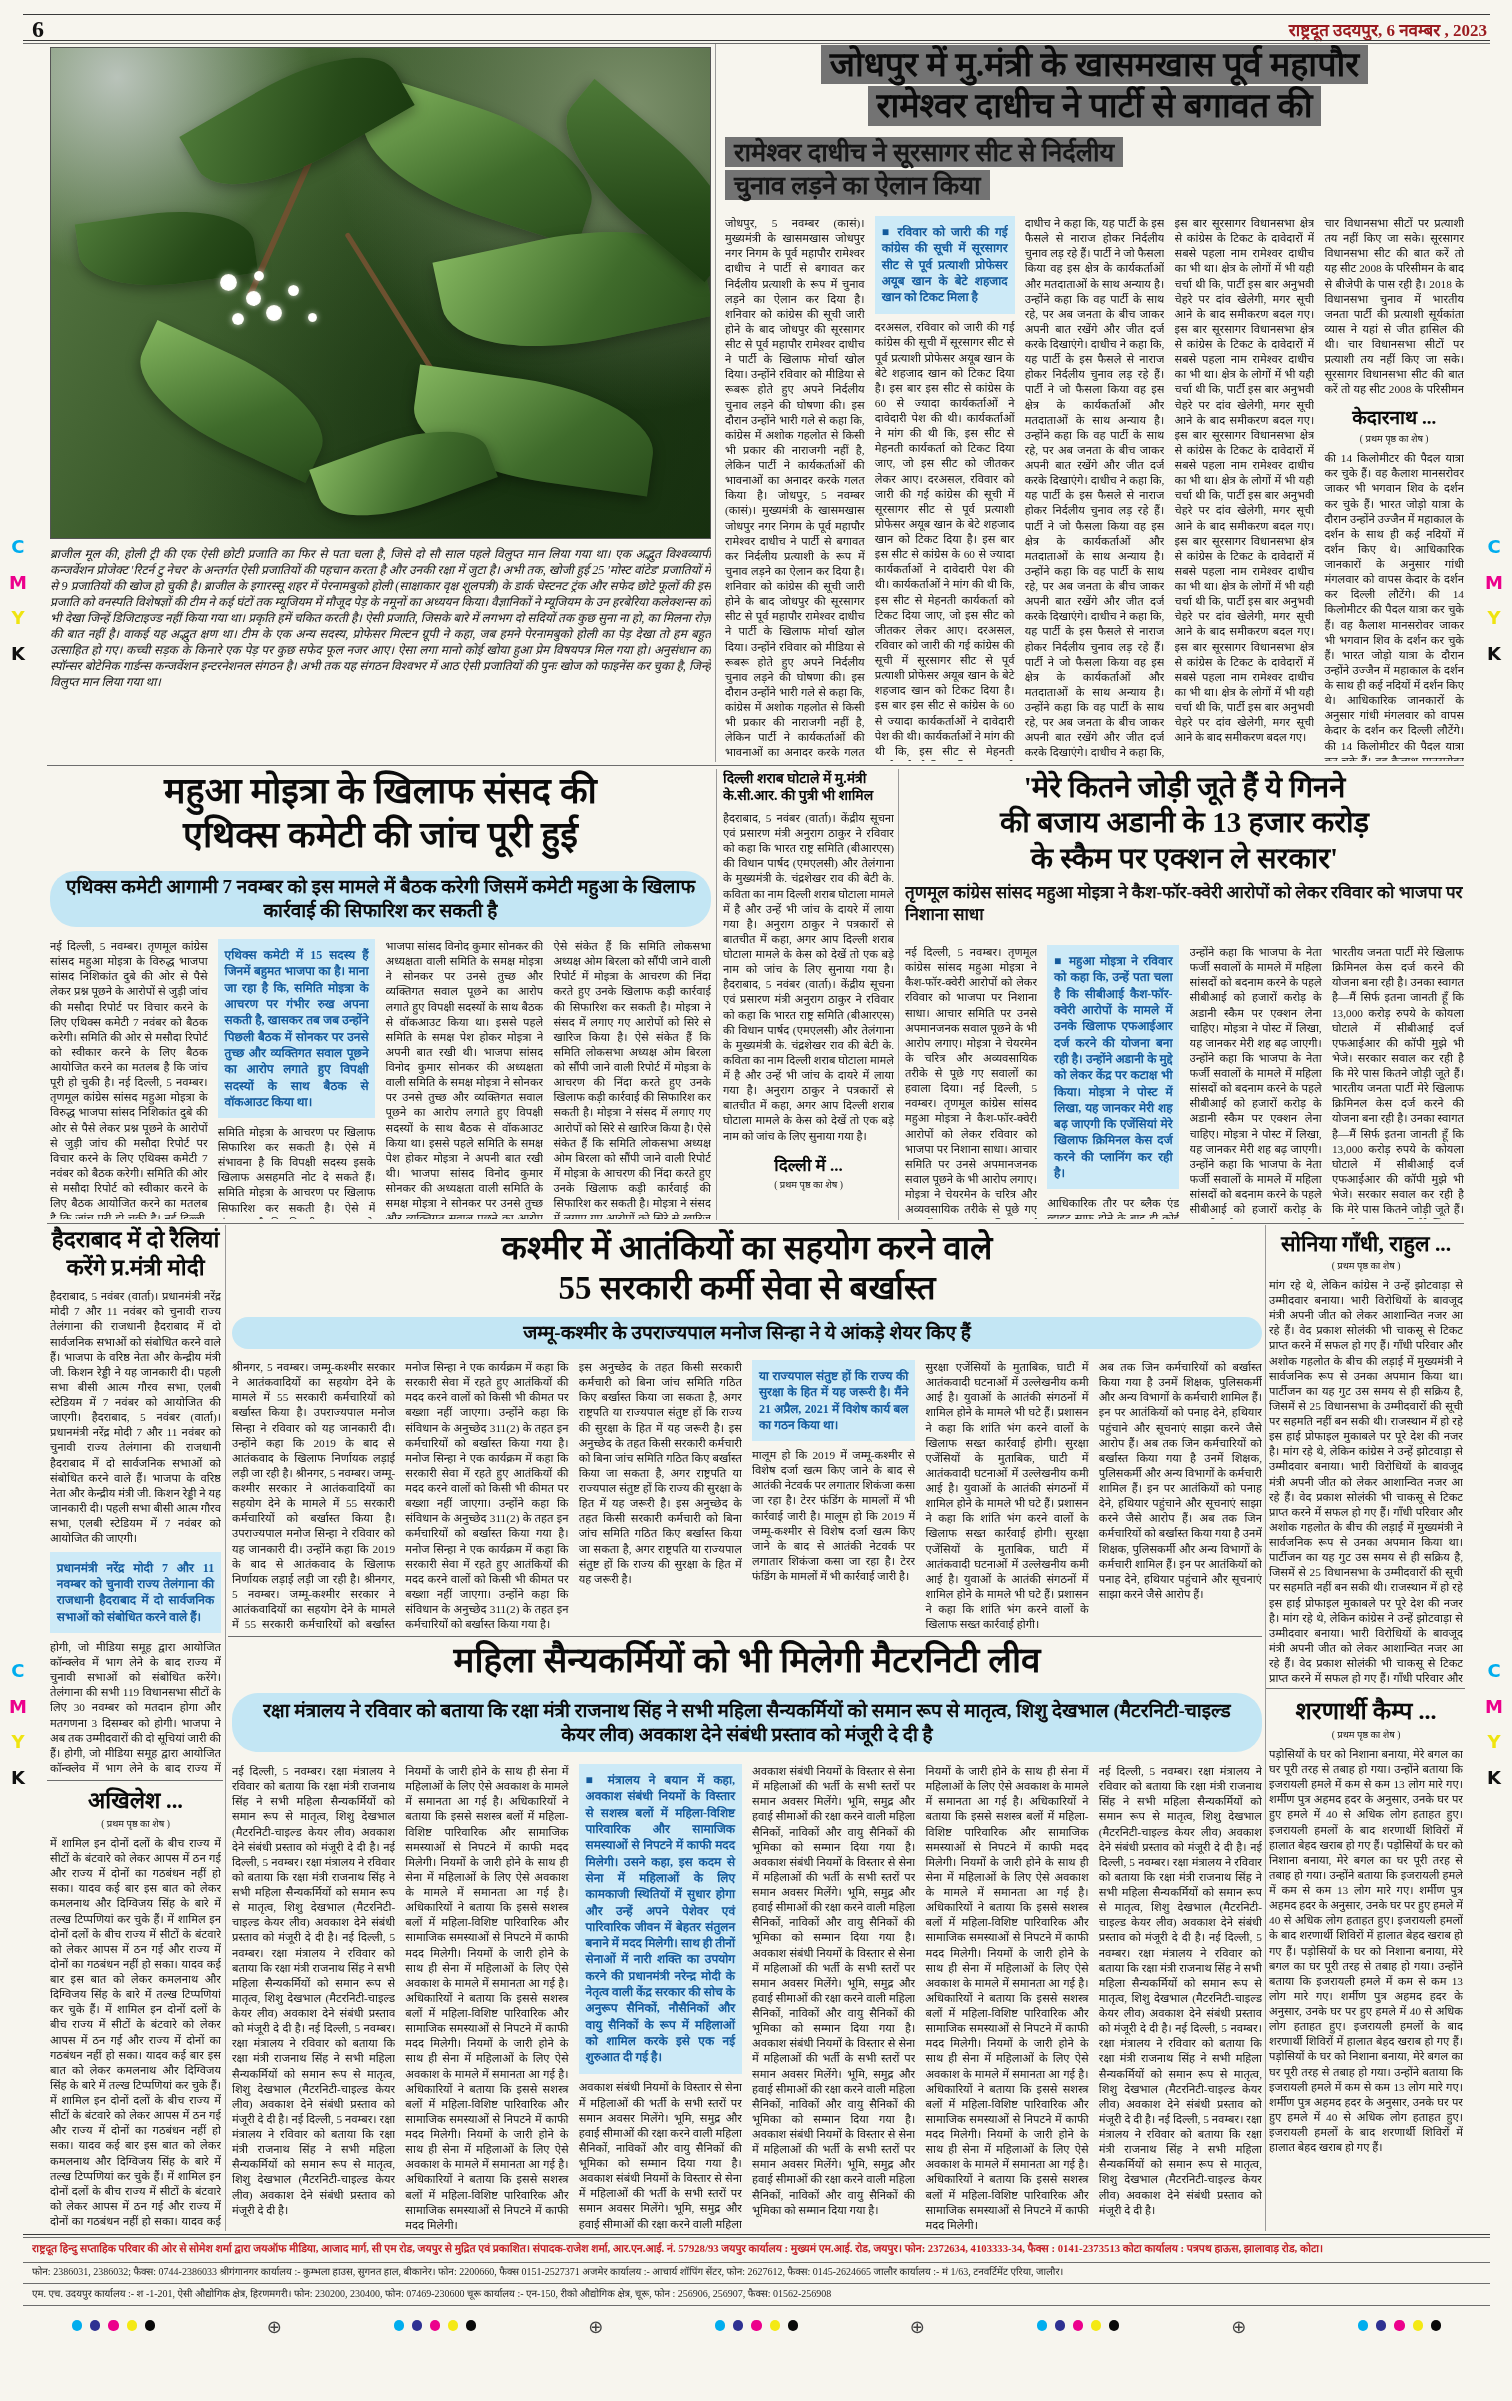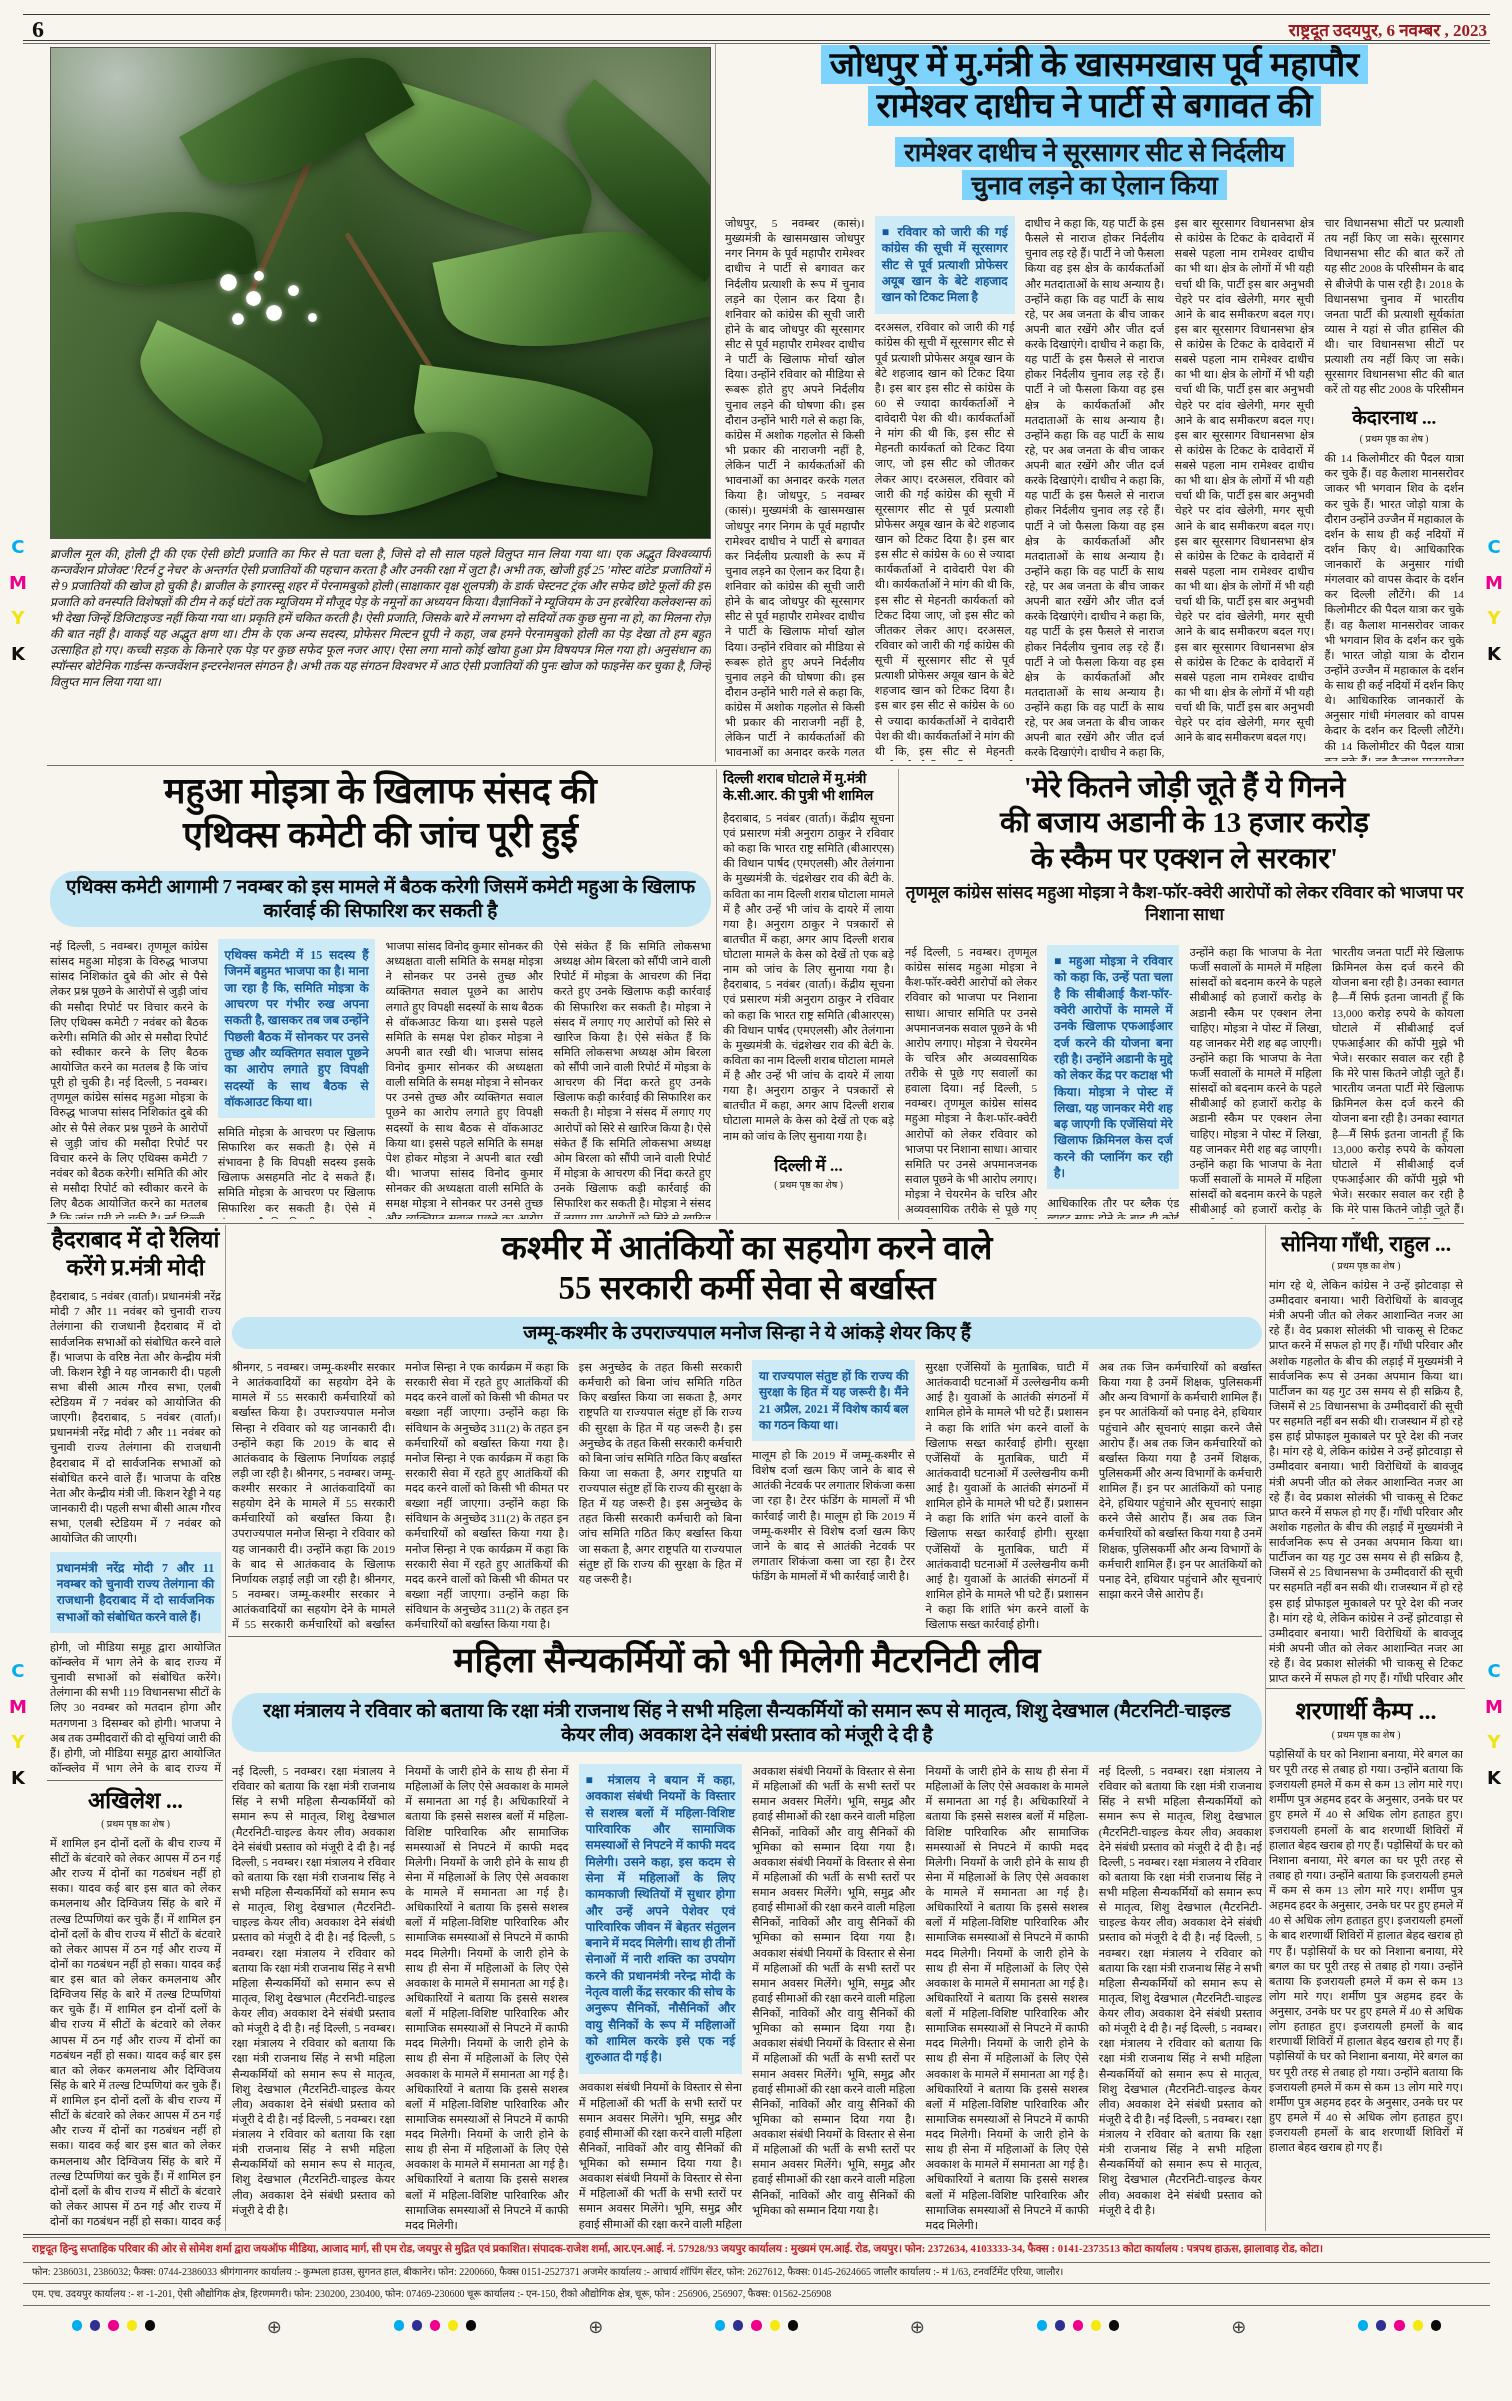--- a/index.html
+++ b/index.html
@@ -6,22 +6,22 @@
   html,body{background:#cfcdc6;}
   .page{position:relative;width:1512px;height:2401px;background:#f7f5ee;
         font-family:"Liberation Serif","DejaVu Serif",serif;color:#161616;overflow:hidden;}
   .sec{position:absolute;overflow:hidden;}
   .rule-h{position:absolute;background:#3a3a3a;height:1.1px;}
   .rule-h.thin{height:0.6px;background:#6d6d6d;}
   .rule-v{position:absolute;background:#9a9a9a;width:0.6px;}
   .pageno{position:absolute;font-weight:bold;font-size:24px;color:#111;}
   .masthead{position:absolute;font-weight:bold;font-size:17px;color:#9b1c20;text-align:right;}
   .h-xl{font-weight:bold;text-align:center;line-height:1.22;color:#0b0b0b;}
-  .hy{background:#7dd3fc;padding:1.1px 9px;box-decoration-break:clone;-webkit-box-decoration-break:clone;}
-  .subhead-y{font-weight:bold;text-align:center;line-height:1.3;}
+  .hy{background:#737373;padding:1.1px 9px;box-decoration-break:clone;-webkit-box-decoration-break:clone;}
+  .subhead-y{font-weight:bold;text-align:left;line-height:1.3;}
   .cyanbar{position:absolute;left:0;right:0;background:#c3e6f4;font-weight:bold;
            text-align:center;display:flex;align-items:center;justify-content:center;
            font-size:19px;line-height:1.25;padding:3.4px 13.6px;color:#0d0d0d;border-radius:26px;}
   .cols{position:absolute;left:0;right:0;display:flex;gap:10.2px;}
   .col{flex:1 1 0;overflow:hidden;text-align:justify;font-size:11.3px;line-height:1.34;}
   .single{text-align:justify;font-size:11.3px;line-height:1.34;overflow:hidden;}
   .cyanbox{background:#cdeaf7;color:#135a9c;font-weight:bold;padding:8px 6.8px;
            text-align:justify;font-size:12px;line-height:1.36;margin-bottom:6.8px;}
   .clip{overflow:hidden;}
   .cont-head{font-weight:bold;font-size:19px;text-align:center;margin:9px 0 2.3px;color:#0b0b0b;}

